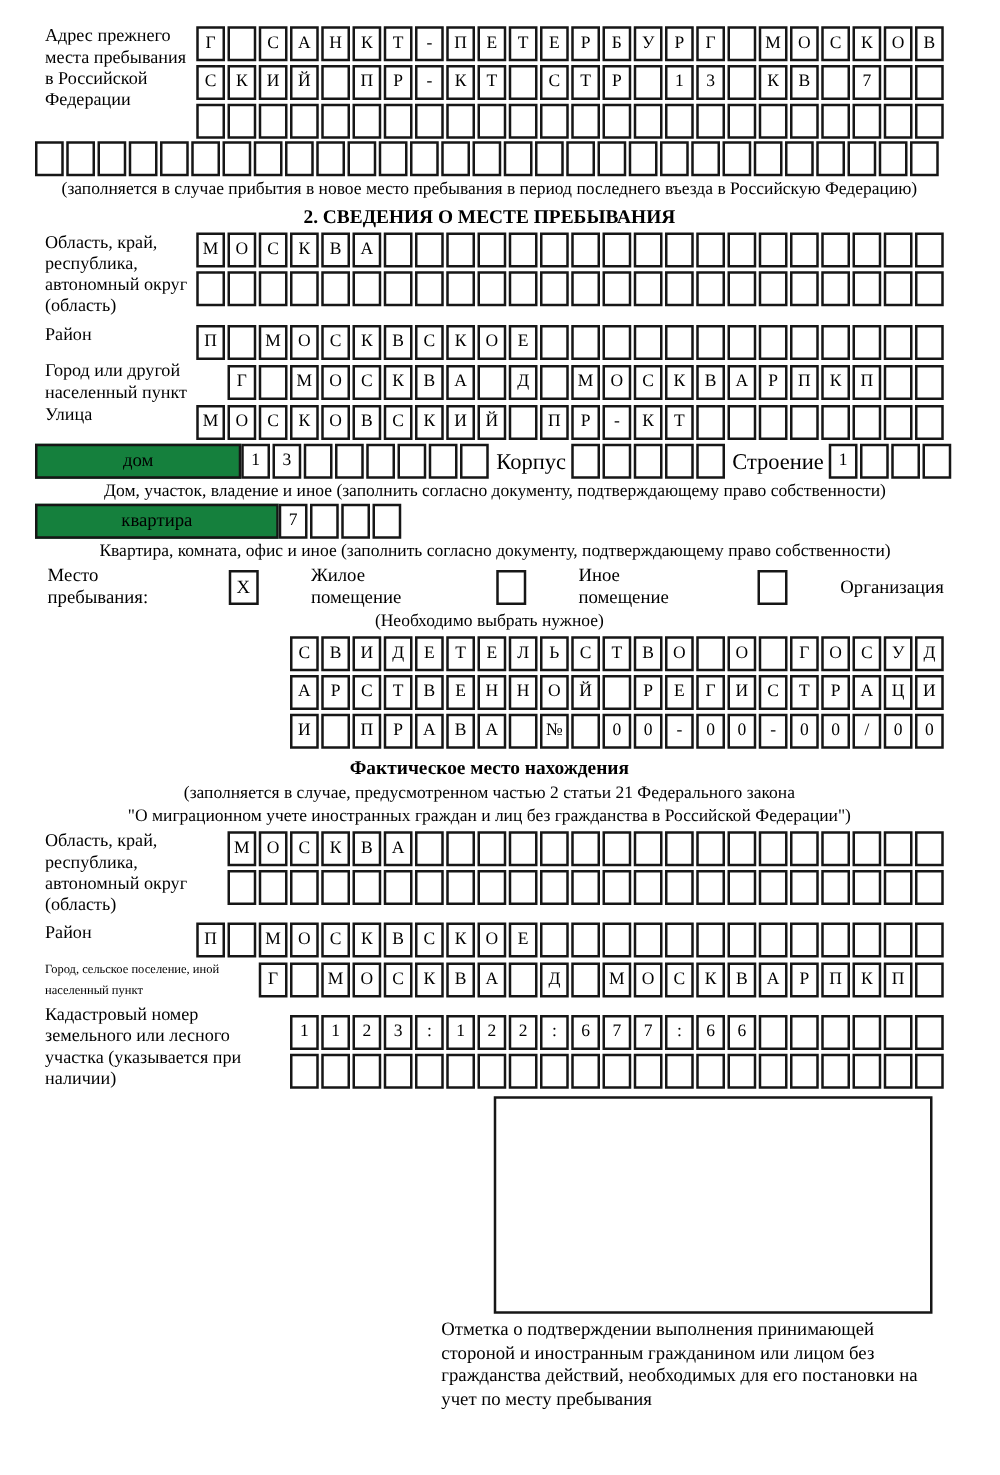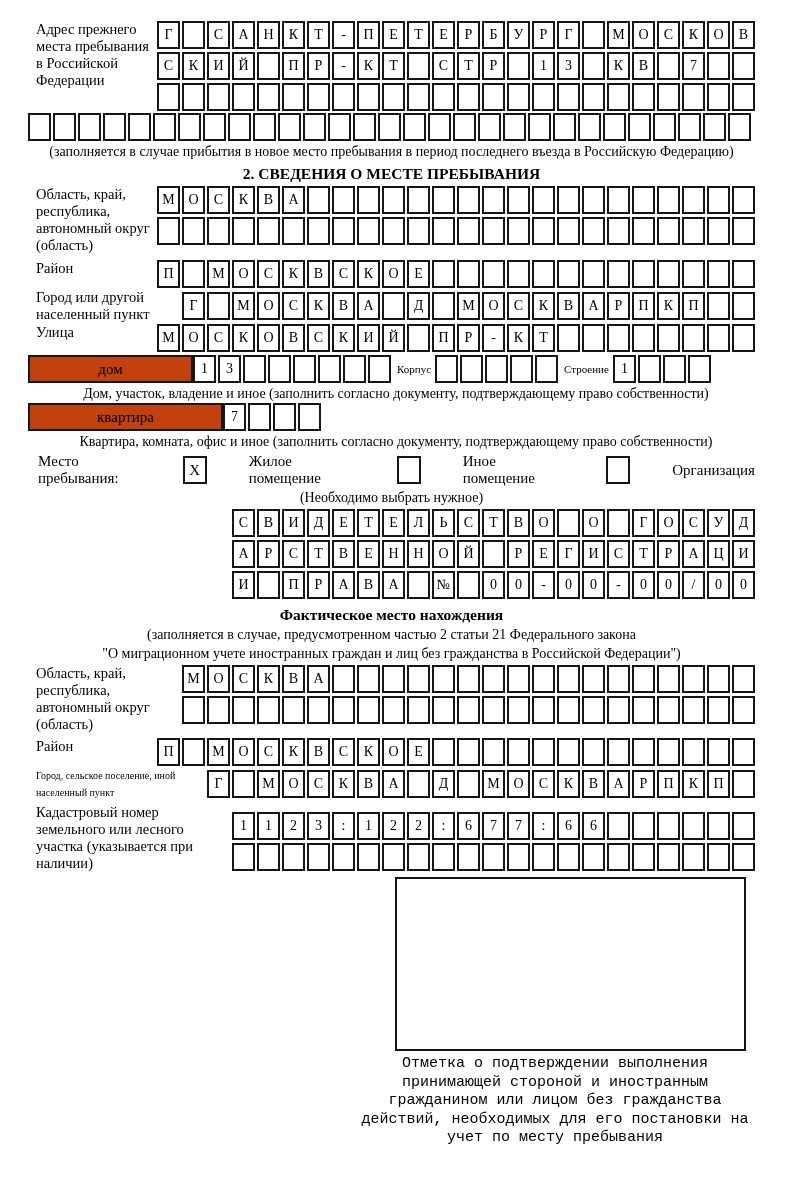--- a/index.html
+++ b/index.html
@@ -18,39 +18,39 @@
         align-items:center;justify-content:center;font-size:14px;background:#fff;}
   .checkcell{width:20px;height:24px;border:2px solid #161616;display:inline-flex;
         align-items:center;justify-content:center;font-size:15px;background:#fff;flex:0 0 auto;}
   .rowfull{margin-top:2px;}
   .caption{font-size:14px;line-height:16px;margin-top:3px;}
   .caption.center{text-align:center;}
   .caption.left{padding-left:9px;text-align:center;}
   .h2{font-size:15.5px;font-weight:bold;text-align:center;margin-top:5px;margin-bottom:3px;}
   .domrow{display:flex;align-items:center;margin-top:3px;}
   .bigfield{height:24px;border:2px solid #161616;display:flex;align-items:center;
-        justify-content:center;font-size:15px;flex:0 0 auto;background:#c2410c;}
+        justify-content:center;font-size:15px;flex:0 0 auto;background:#15803d;}
   .w165{width:161px;}
   .w195{width:191px;}
-  .inlbl{font-size:11px;margin:0 4px 0 6px;flex:0 0 auto;}
+  .inlbl{font-size:18px;margin:0 4px 0 6px;flex:0 0 auto;}
   .gap6{margin-left:6px;}
   .mestorow{display:flex;align-items:center;margin-top:3px;padding-left:10px;font-size:15px;gap:32px;}
   .mestorow .optlbl{margin:0 0 0 10px;}
   .mestorow .cb1{margin-left:8px;}
   .mestorow .cb2{margin-left:16px;}
   .mestorow .cb3{margin-left:20px;}
   .mt5{margin-top:5px;}
   .mt6{margin-top:6px;}
   .mt1{margin-top:1px;}
   .mt3{margin-top:3px;}
   .mt7{margin-top:7px;}
   .kadstack{margin-top:8px;}
   .stampbox{width:347px;height:170px;border:2px solid #161616;margin-top:5px;margin-left:367px;background:#fff;}
-  .stampcap{width:404px;margin-left:325px;margin-top:4px;text-align:center;
-        font-size:15px;line-height:18.5px;font-family:Liberation Mono, monospace;}
+  .stampcap{width:404px;margin-left:325px;margin-top:4px;text-align:left;
+        font-size:15px;line-height:18.5px;}
 </style>
 </head>
 <body>
 
 <div class="page">
 
 
   <div class="line mt3">
     <div class="lbl">Адрес прежнего места пребывания в Российской Федерации</div>
     <div class="stack">

